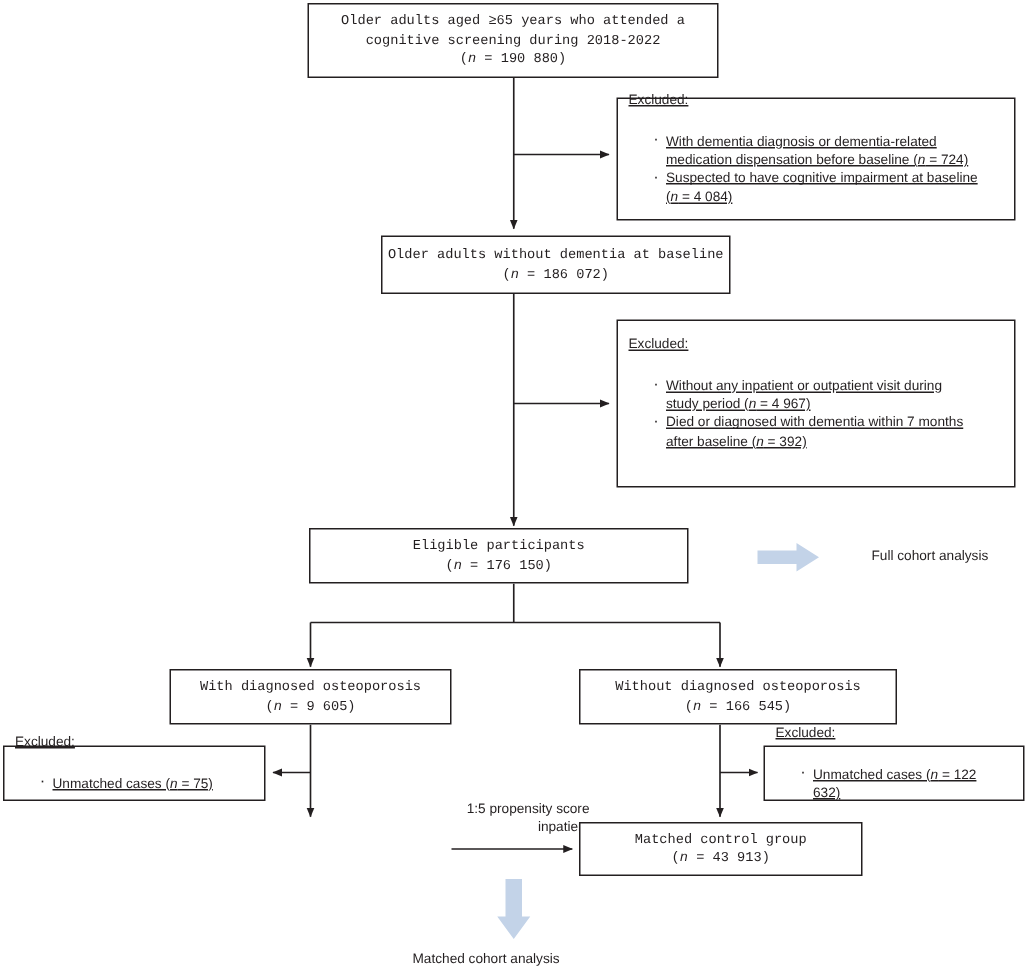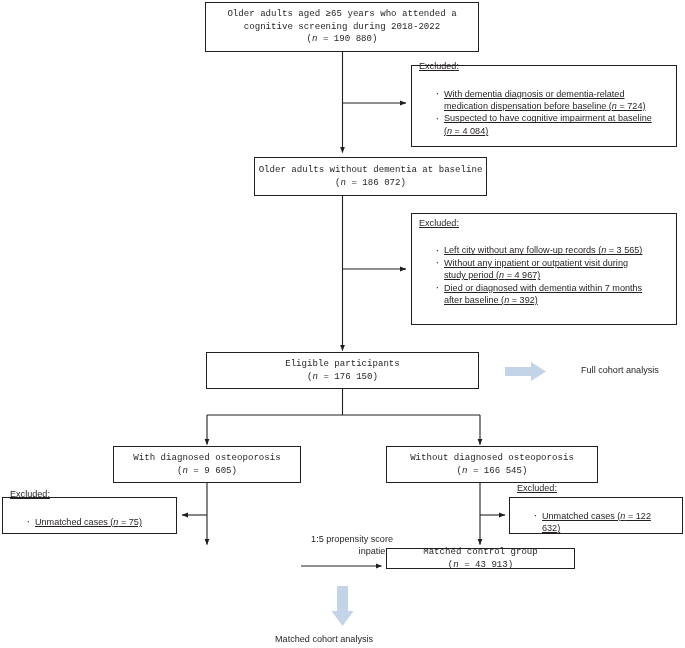--- a/index.html
+++ b/index.html
@@ -145,34 +145,31 @@
 
   <div class="box center" style="left:206px; top:157px; width:233px; height:39px;margin-left:48px;">
     <div class="line">Older adults without dementia at baseline</div>
     <div class="line">(<i>n</i> = 186 072)</div>
   </div>
 
   <div class="box left" style="left:411px; top:213px; width:266px; height:112px;">
     <div class="excl-title">Excluded:</div>
     <ul class="bullets">
       <li>
-        <span>Left city without any follow-up records (<i>n</i> = 3 565)</span>
-      </li>
-      <li>
         <span>Without any inpatient or outpatient visit during</span><br>
         <span class="cont">study period (<i>n</i> = 4 967)</span>
       </li>
       <li>
         <span>Died or diagnosed with dementia within 7 months</span><br>
         <span class="cont">after baseline (<i>n</i> = 392)</span>
       </li>
     </ul>
   </div>
 
-  <div class="box center" style="left:206px; top:352px; width:273px; height:37px;">
+  <div class="box center" style="left:206px; top:352px; width:253px; height:37px;">
     <div class="line">Eligible participants</div>
     <div class="line">(<i>n</i> = 176 150)</div>
   </div>
 
   <div class="sidelabel" style="left:581px; top:364px;">Full cohort analysis</div>
 
   <div class="box center" style="left:113px; top:446px; width:188px; height:37px;">
     <div class="line">With diagnosed osteoporosis</div>
     <div class="line">(<i>n</i> = 9 605)</div>
   </div>
@@ -199,20 +196,20 @@
       </li>
     </ul>
   </div>
 
   <div class="sidelabel centered" style="left:292px; top:533px; width:101px;">
     <div>1:5 propensity score</div>
     <div>inpatient</div>
   </div>
 
 
-  <div class="box center" style="left:386px; top:548px; width:189px; height:21px;">
+  <div class="box center" style="left:386px; top:548px; width:189px; height:36px;">
     <div class="line">Matched control group</div>
     <div class="line">(<i>n</i> = 43 913)</div>
   </div>
 
   <div class="sidelabel" style="left:275px; top:633px;text-align:right;">Matched cohort analysis</div>
 
 </div>
 
 </body></html>

